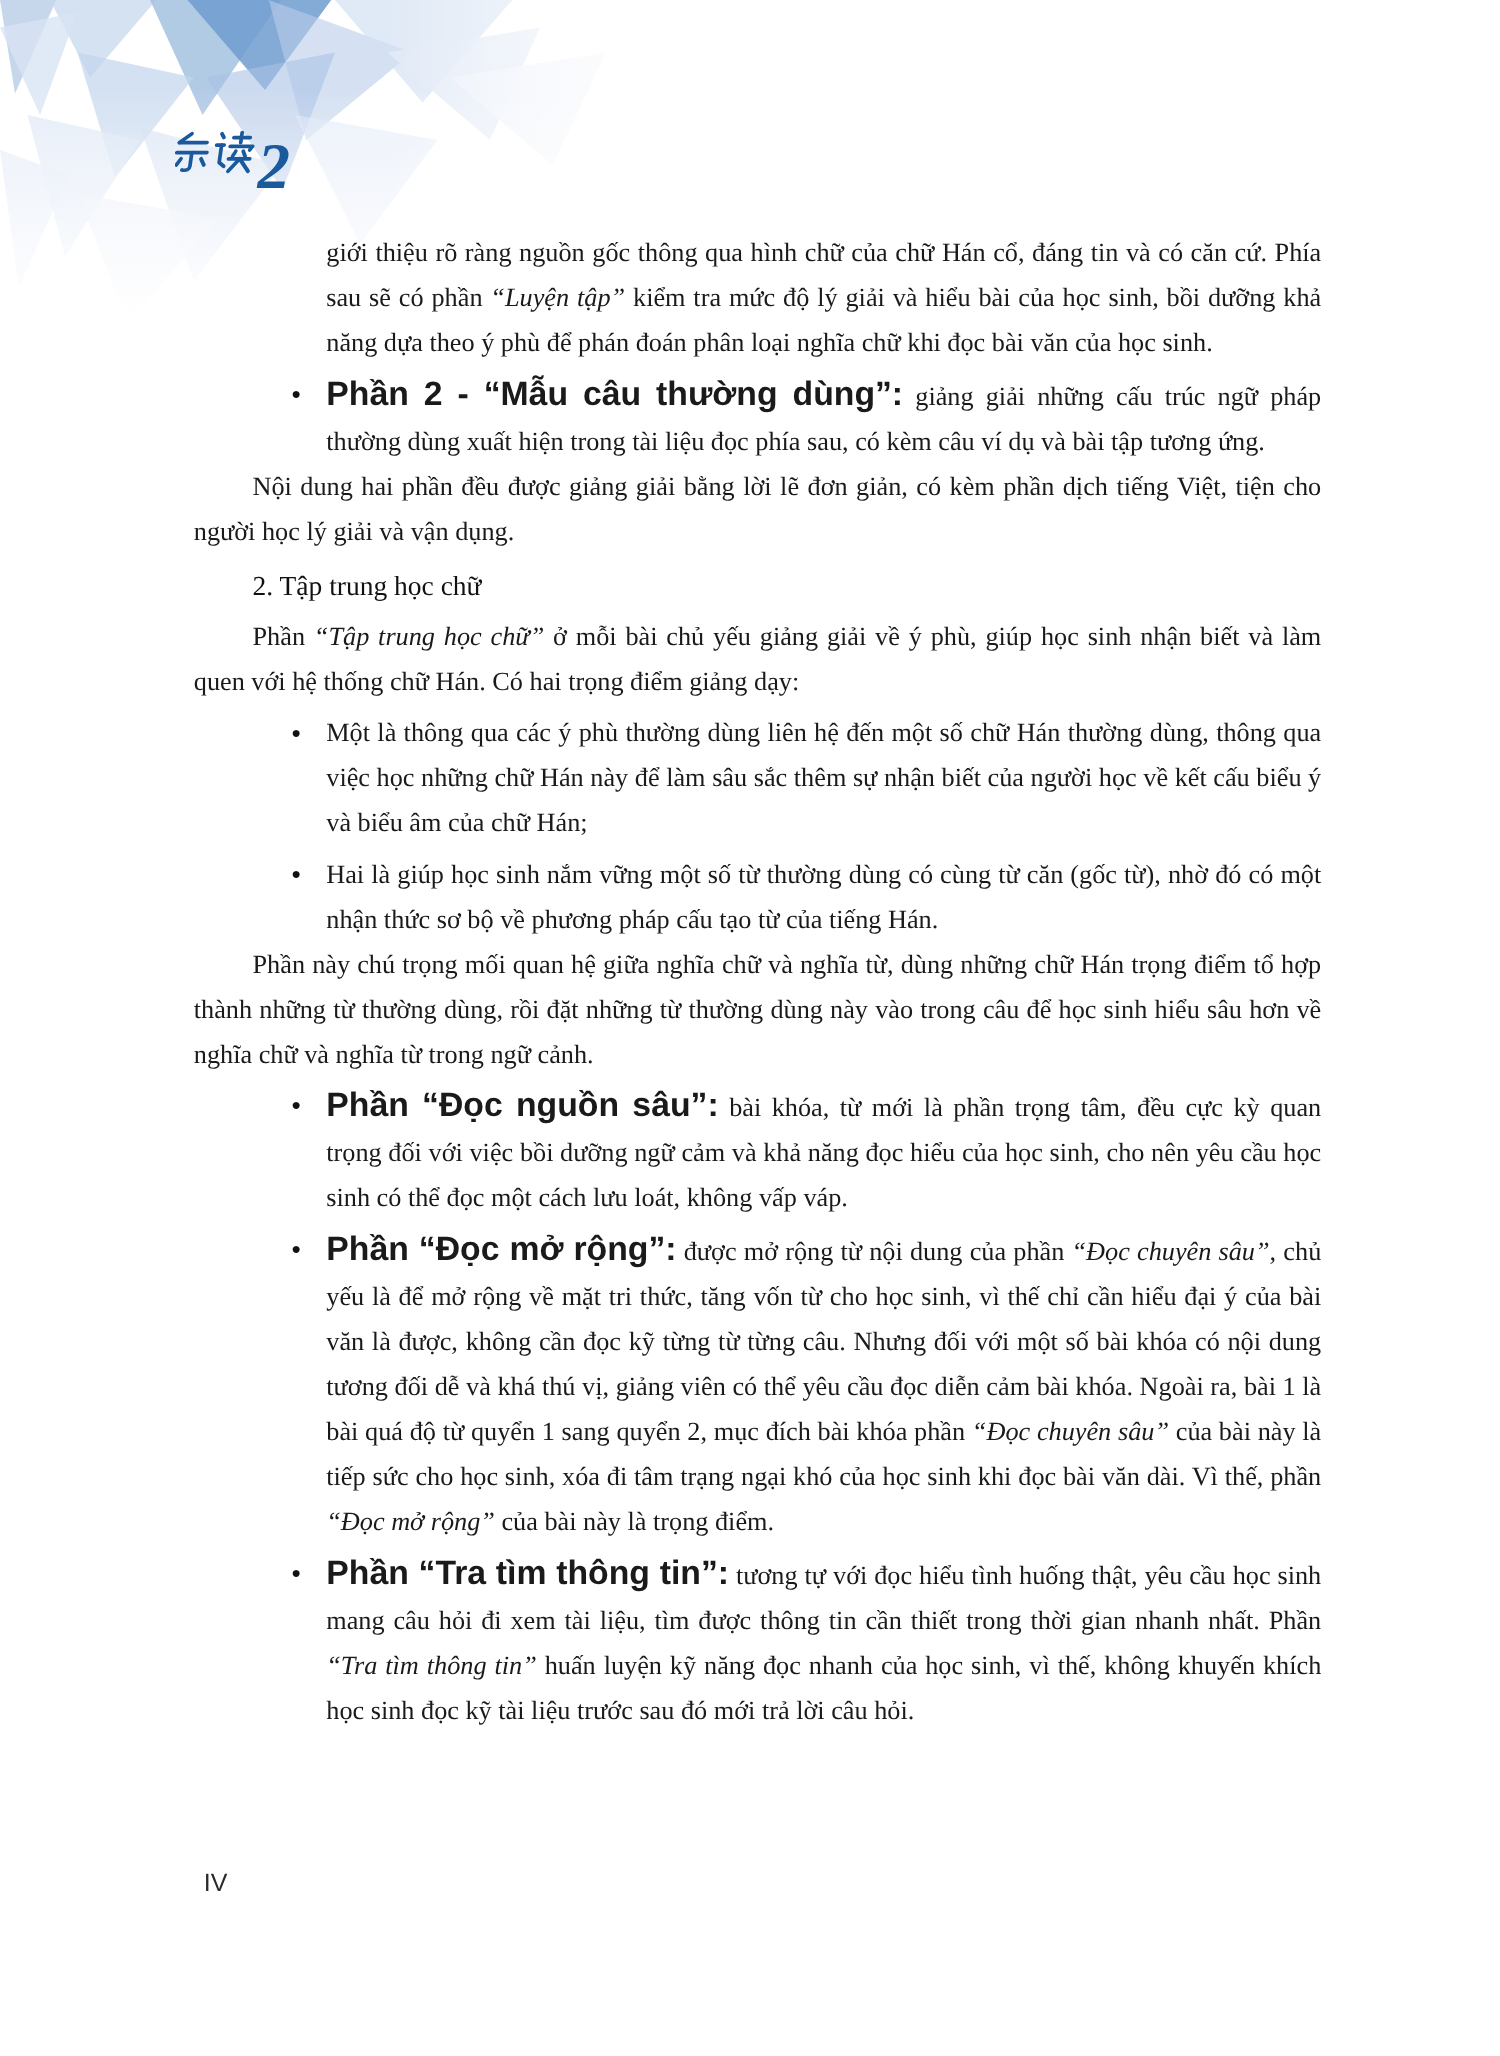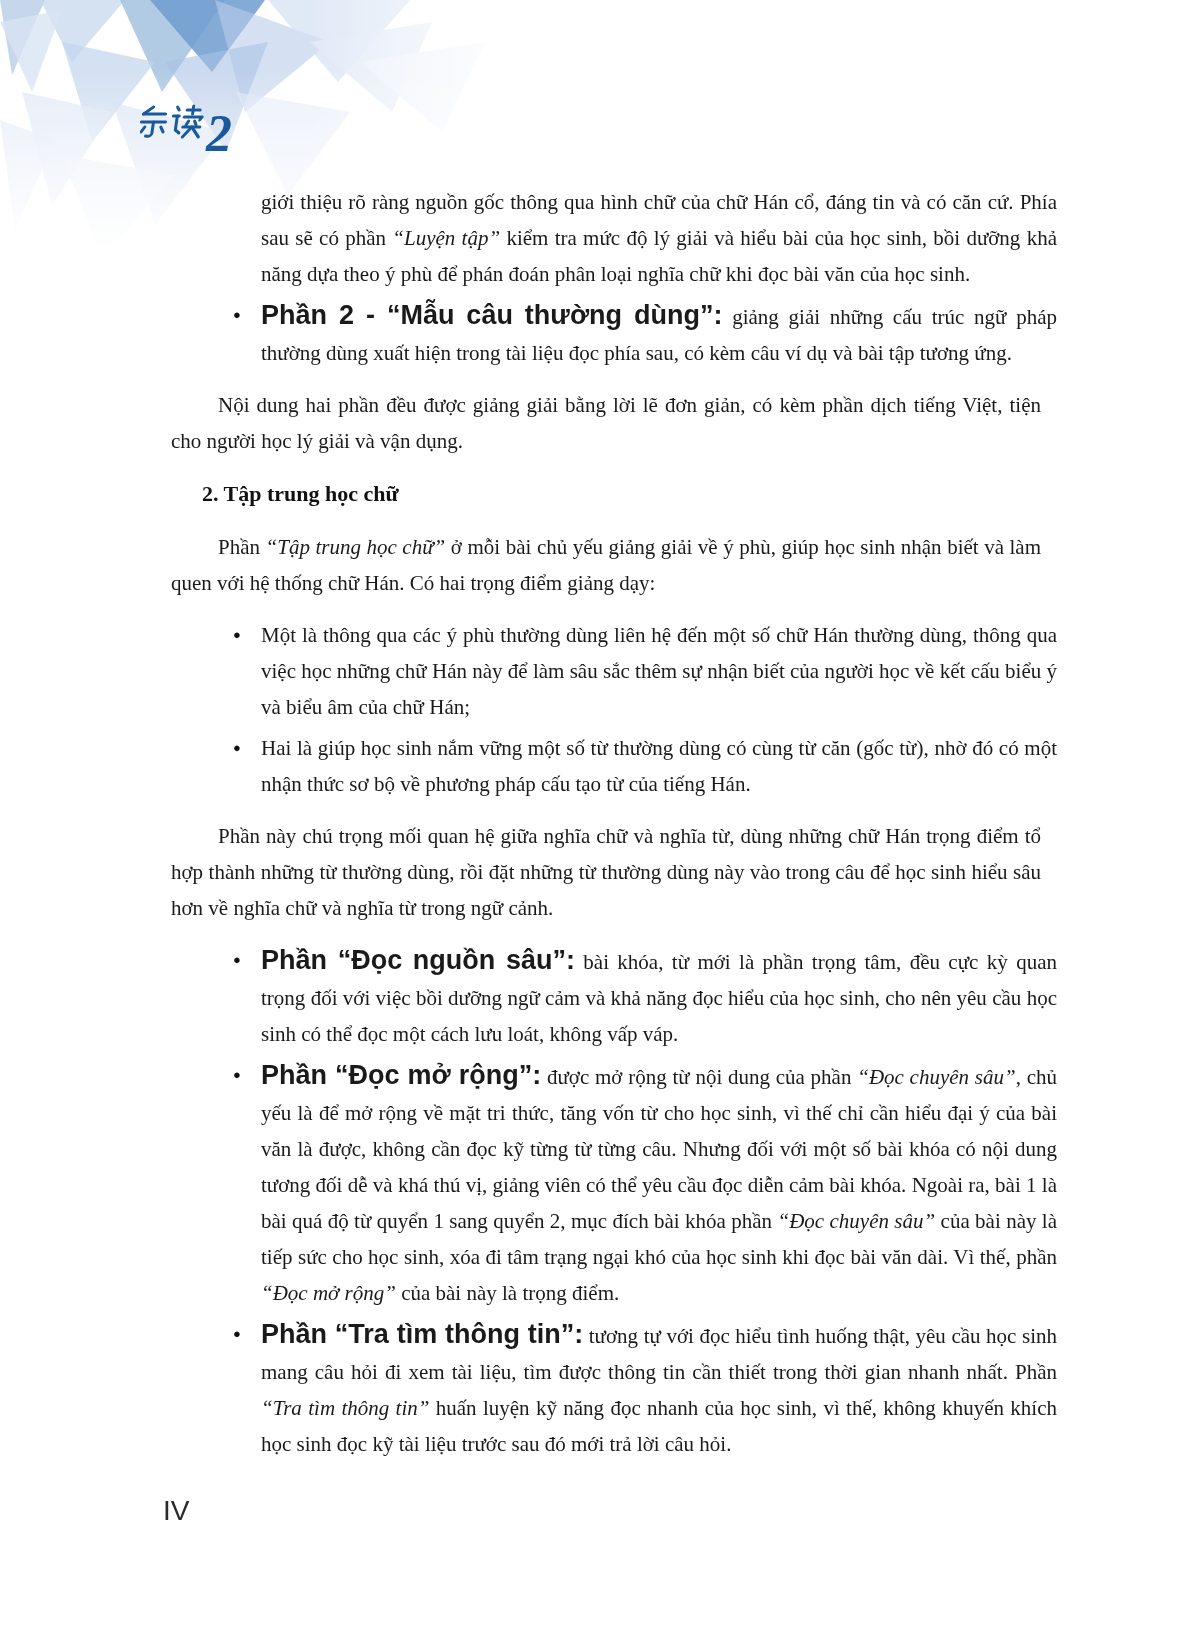--- a/index.html
+++ b/index.html
@@ -25,43 +25,43 @@
   .logo-num{
     font-family:"Liberation Serif","DejaVu Serif",serif;
     font-style:italic;font-weight:bold;font-size:52px;line-height:1;
     margin-left:2px;margin-top:8px;color:#1a5a9c;
   }
   
   .content{
     position:absolute;left:155px;top:184px;width:902px;
     font-size:21px;line-height:36px;text-align:justify;
   }
-  .para{margin:16px;text-indent:47px;}
+  .para{margin:0;text-indent:47px;}
   .hang{margin:0 0 0 106px;}
   .heading{
     margin:7px 0 3px 0;padding-left:47px;
-    font-size:22px;font-weight:bold;line-height:38px;
+    font-size:22px;font-weight:normal;line-height:38px;
     font-family:"Liberation Serif","DejaVu Serif",serif;color:#111;
   }
   .bullet{position:relative;margin:5px 0 0 106px;}
   .dot{
     position:absolute;left:-28px;top:0;
     font-size:13px;line-height:36px;color:#111;
   }
   .r{}
   .r.i{font-style:italic;}
   .r.b{
     font-family:"Liberation Sans","DejaVu Sans",sans-serif;
     font-weight:bold;font-size:27px;
   }
   
   .pagenum{
     position:absolute;left:163px;top:1497px;
     font-family:"Liberation Sans","DejaVu Sans",sans-serif;
-    font-size:28px;color:#2a2a2a;line-height:1;
+    font-size:20px;color:#2a2a2a;line-height:1;
   }
 </style>
 </head>
 <body>
 
 <div class="page">
 
   <div class="deco">
     <svg viewBox="0 0 560 280" preserveAspectRatio="none">
       <polygon points="0,0 45,0 12,75" fill="#b3c9e6" opacity="0.75"></polygon>

